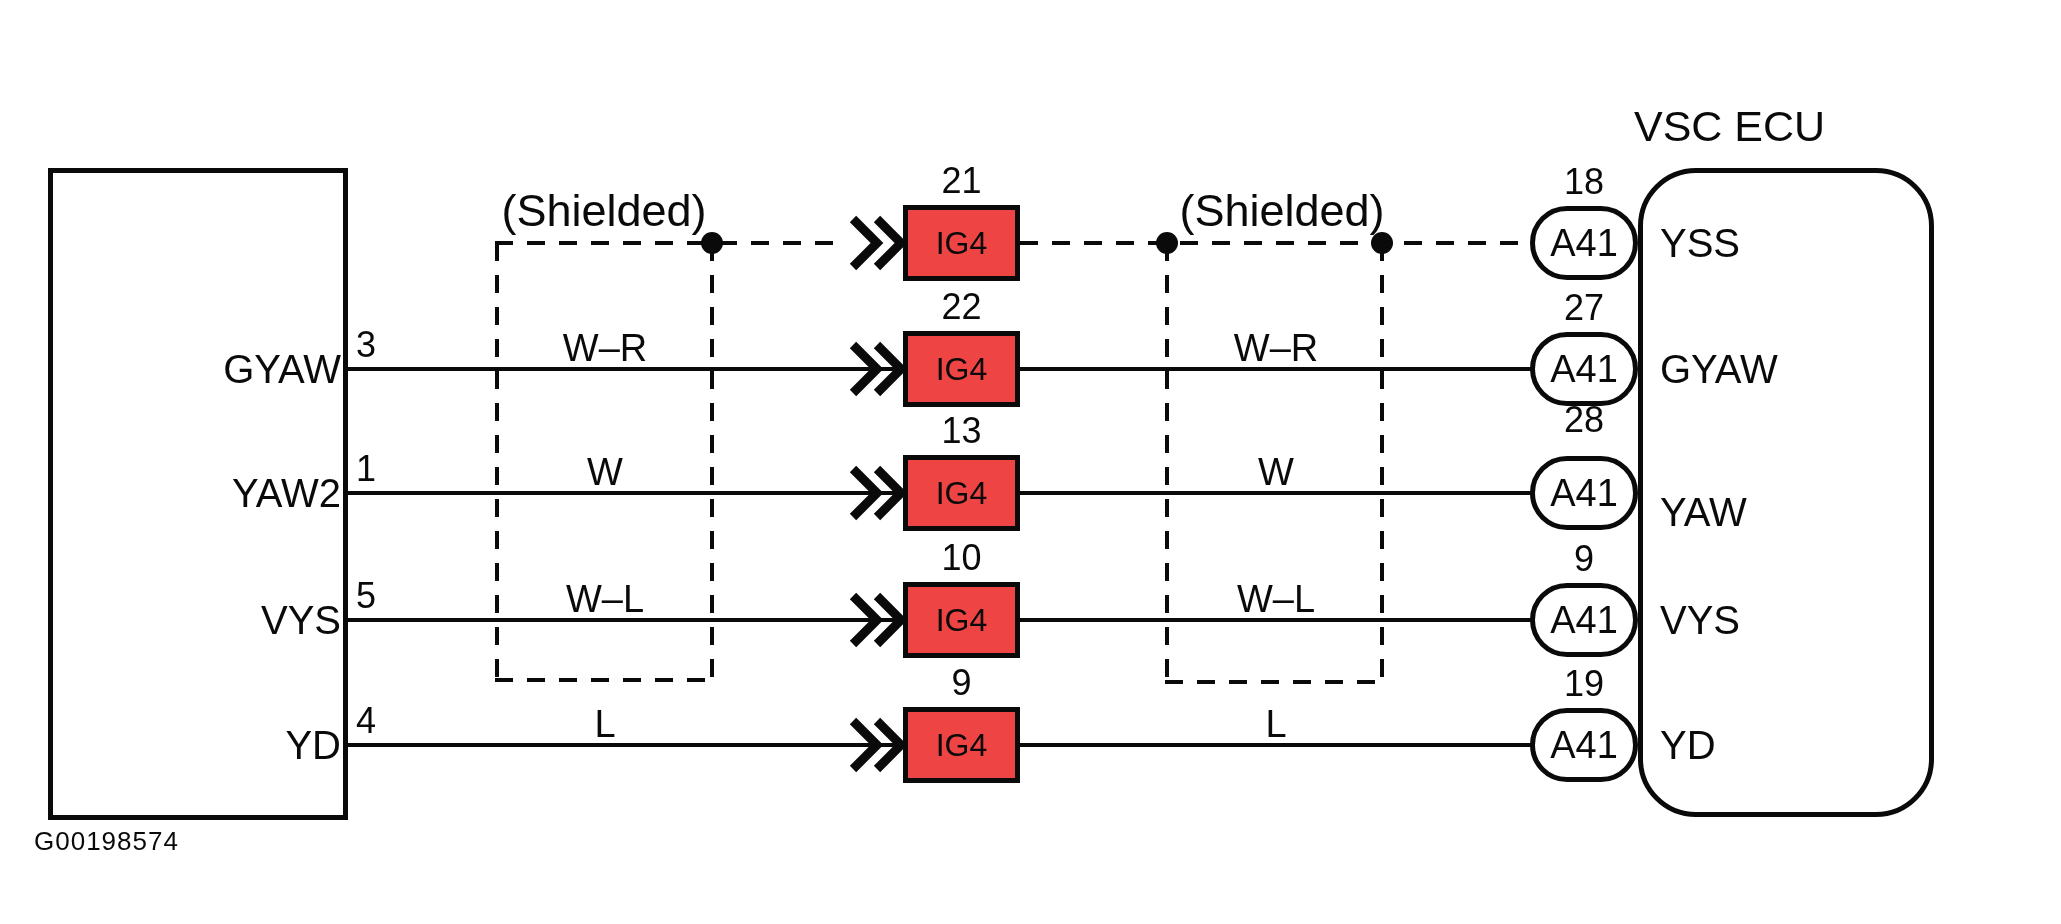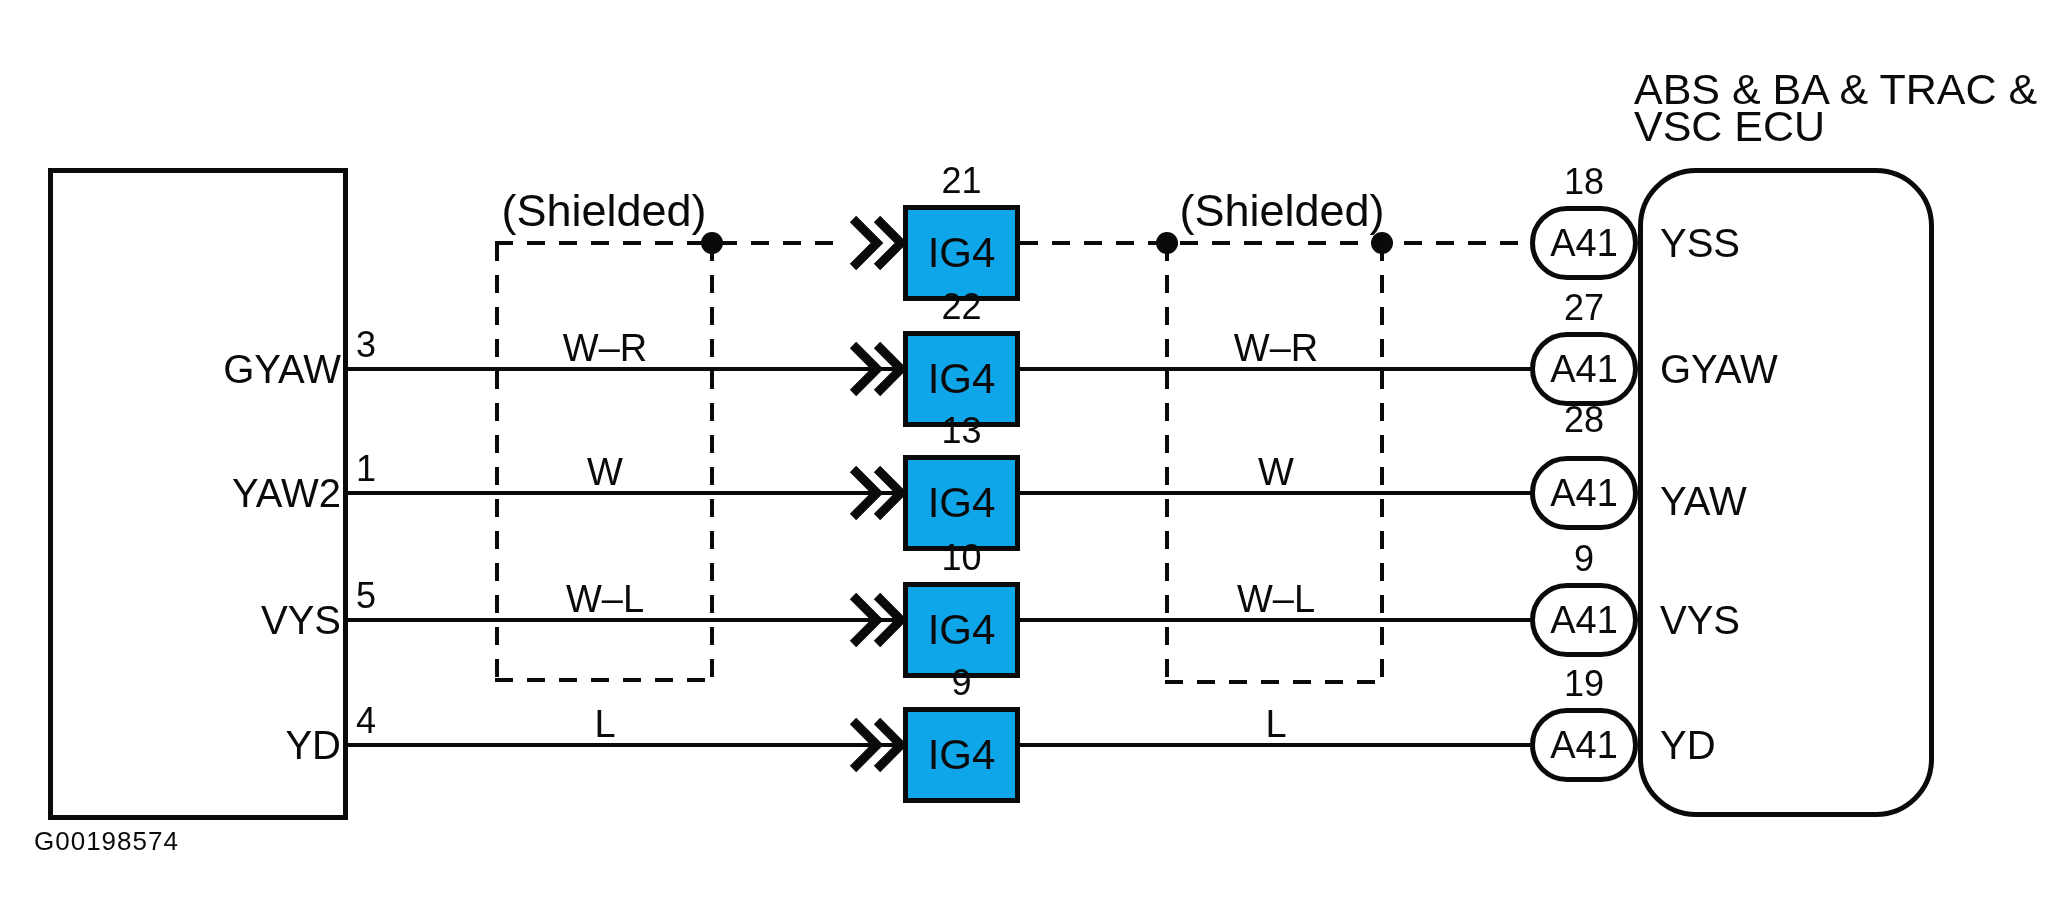--- a/index.html
+++ b/index.html
@@ -17,36 +17,35 @@
   .title{font-size:43px;}
   .figid{font-size:26px;letter-spacing:1px;}
   .pinname{font-size:40px;}
   .pinnum{font-size:36px;}
   .wirelbl{font-size:38px;}
   .shieldlbl{font-size:45px;}
   .box{position:absolute;border:5px solid #0a0a0a;box-sizing:border-box;background:#fff;}
   .wire{position:absolute;height:4px;background:#0a0a0a;}
   .hdash{position:absolute;height:4px;background:repeating-linear-gradient(90deg,#0a0a0a 0 18px,transparent 18px 32px);}
   .vdash{position:absolute;width:4px;background:repeating-linear-gradient(180deg,#0a0a0a 0 18px,transparent 18px 32px);}
-  .ig4{position:absolute;width:117px;height:96px;border:5px solid #0a0a0a;box-sizing:border-box;background:#0ea5e9;
-       display:flex;align-items:center;justify-content:center;font-size:42px;}
+  .ig4{position:absolute;width:117px;height:76px;border:5px solid #0a0a0a;box-sizing:border-box;background:#ef4444;
+       display:flex;align-items:center;justify-content:center;font-size:32px;}
   .oval{position:absolute;width:108px;height:74px;border:5px solid #0a0a0a;border-radius:37px;box-sizing:border-box;background:#fff;
        display:flex;align-items:center;justify-content:center;font-size:38px;}
   .dot{position:absolute;width:22px;height:22px;border-radius:50%;background:#0a0a0a;}
   .chev{position:absolute;}
 </style>
 </head>
 <body>
 
 <div class="stage">
 
   <div class="box" style="left:48px;top:168px;width:300px;height:652px;"></div>
   <div class="lbl figid" style="left:34px;top:828px;">G00198574</div>
 
-  <div class="lbl title" style="left:1634px;top:68px;">ABS &amp; BA &amp; TRAC &amp;</div>
   <div class="lbl title" style="left:1634px;top:105px;">VSC ECU</div>
   <div class="box" style="left:1638px;top:168px;width:296px;height:649px;border-radius:58px;"></div>
 
   <div class="hdash" style="left:495px;top:241px;width:350px;"></div>
   <div class="hdash" style="left:1020px;top:241px;width:512px;"></div>
 
   <div class="lbl shieldlbl ctr" style="left:454px;top:188px;width:300px;">(Shielded)</div>
   <div class="vdash" style="left:495px;top:243px;height:438px;"></div>
   <div class="vdash" style="left:710px;top:243px;height:438px;"></div>
   <div class="hdash" style="left:495px;top:678px;width:219px;"></div>
@@ -110,21 +109,21 @@
   <div class="lbl pinnum ctr" style="left:903px;top:413px;width:117px;">13</div>
   <div class="ig4" style="left:903px;top:455px;">
       <span>IG4</span>
     </div>
   <div class="wire" style="left:1020px;top:491px;width:512px;"></div>
   <div class="lbl wirelbl ctr" style="left:1170px;top:453px;width:212px;">W</div>
   <div class="lbl pinnum ctr" style="left:1530px;top:402px;width:108px;">28</div>
   <div class="oval" style="left:1530px;top:456px;">
       <span>A41</span>
     </div>
-  <div class="lbl pinname" style="left:1660px;top:481px;">YAW</div>
+  <div class="lbl pinname" style="left:1660px;top:492px;">YAW</div>
 
   <div class="lbl pinname rgt" style="left:141px;top:600px;width:200px;">VYS</div>
   <div class="lbl pinnum" style="left:356px;top:578px;">5</div>
   <div class="wire" style="left:348px;top:618px;width:555px;"></div>
   <div class="lbl wirelbl ctr" style="left:495px;top:580px;width:220px;">W–L</div>
   <div class="chev" style="left:843px;top:590px;">
     <svg width="64" height="60" viewBox="0 0 64 60">
         <polyline points="10,6 34,30 10,54" fill="none" stroke="#0a0a0a" stroke-width="9"></polyline>
         <polyline points="34,6 58,30 34,54" fill="none" stroke="#0a0a0a" stroke-width="9"></polyline>
       </svg>

